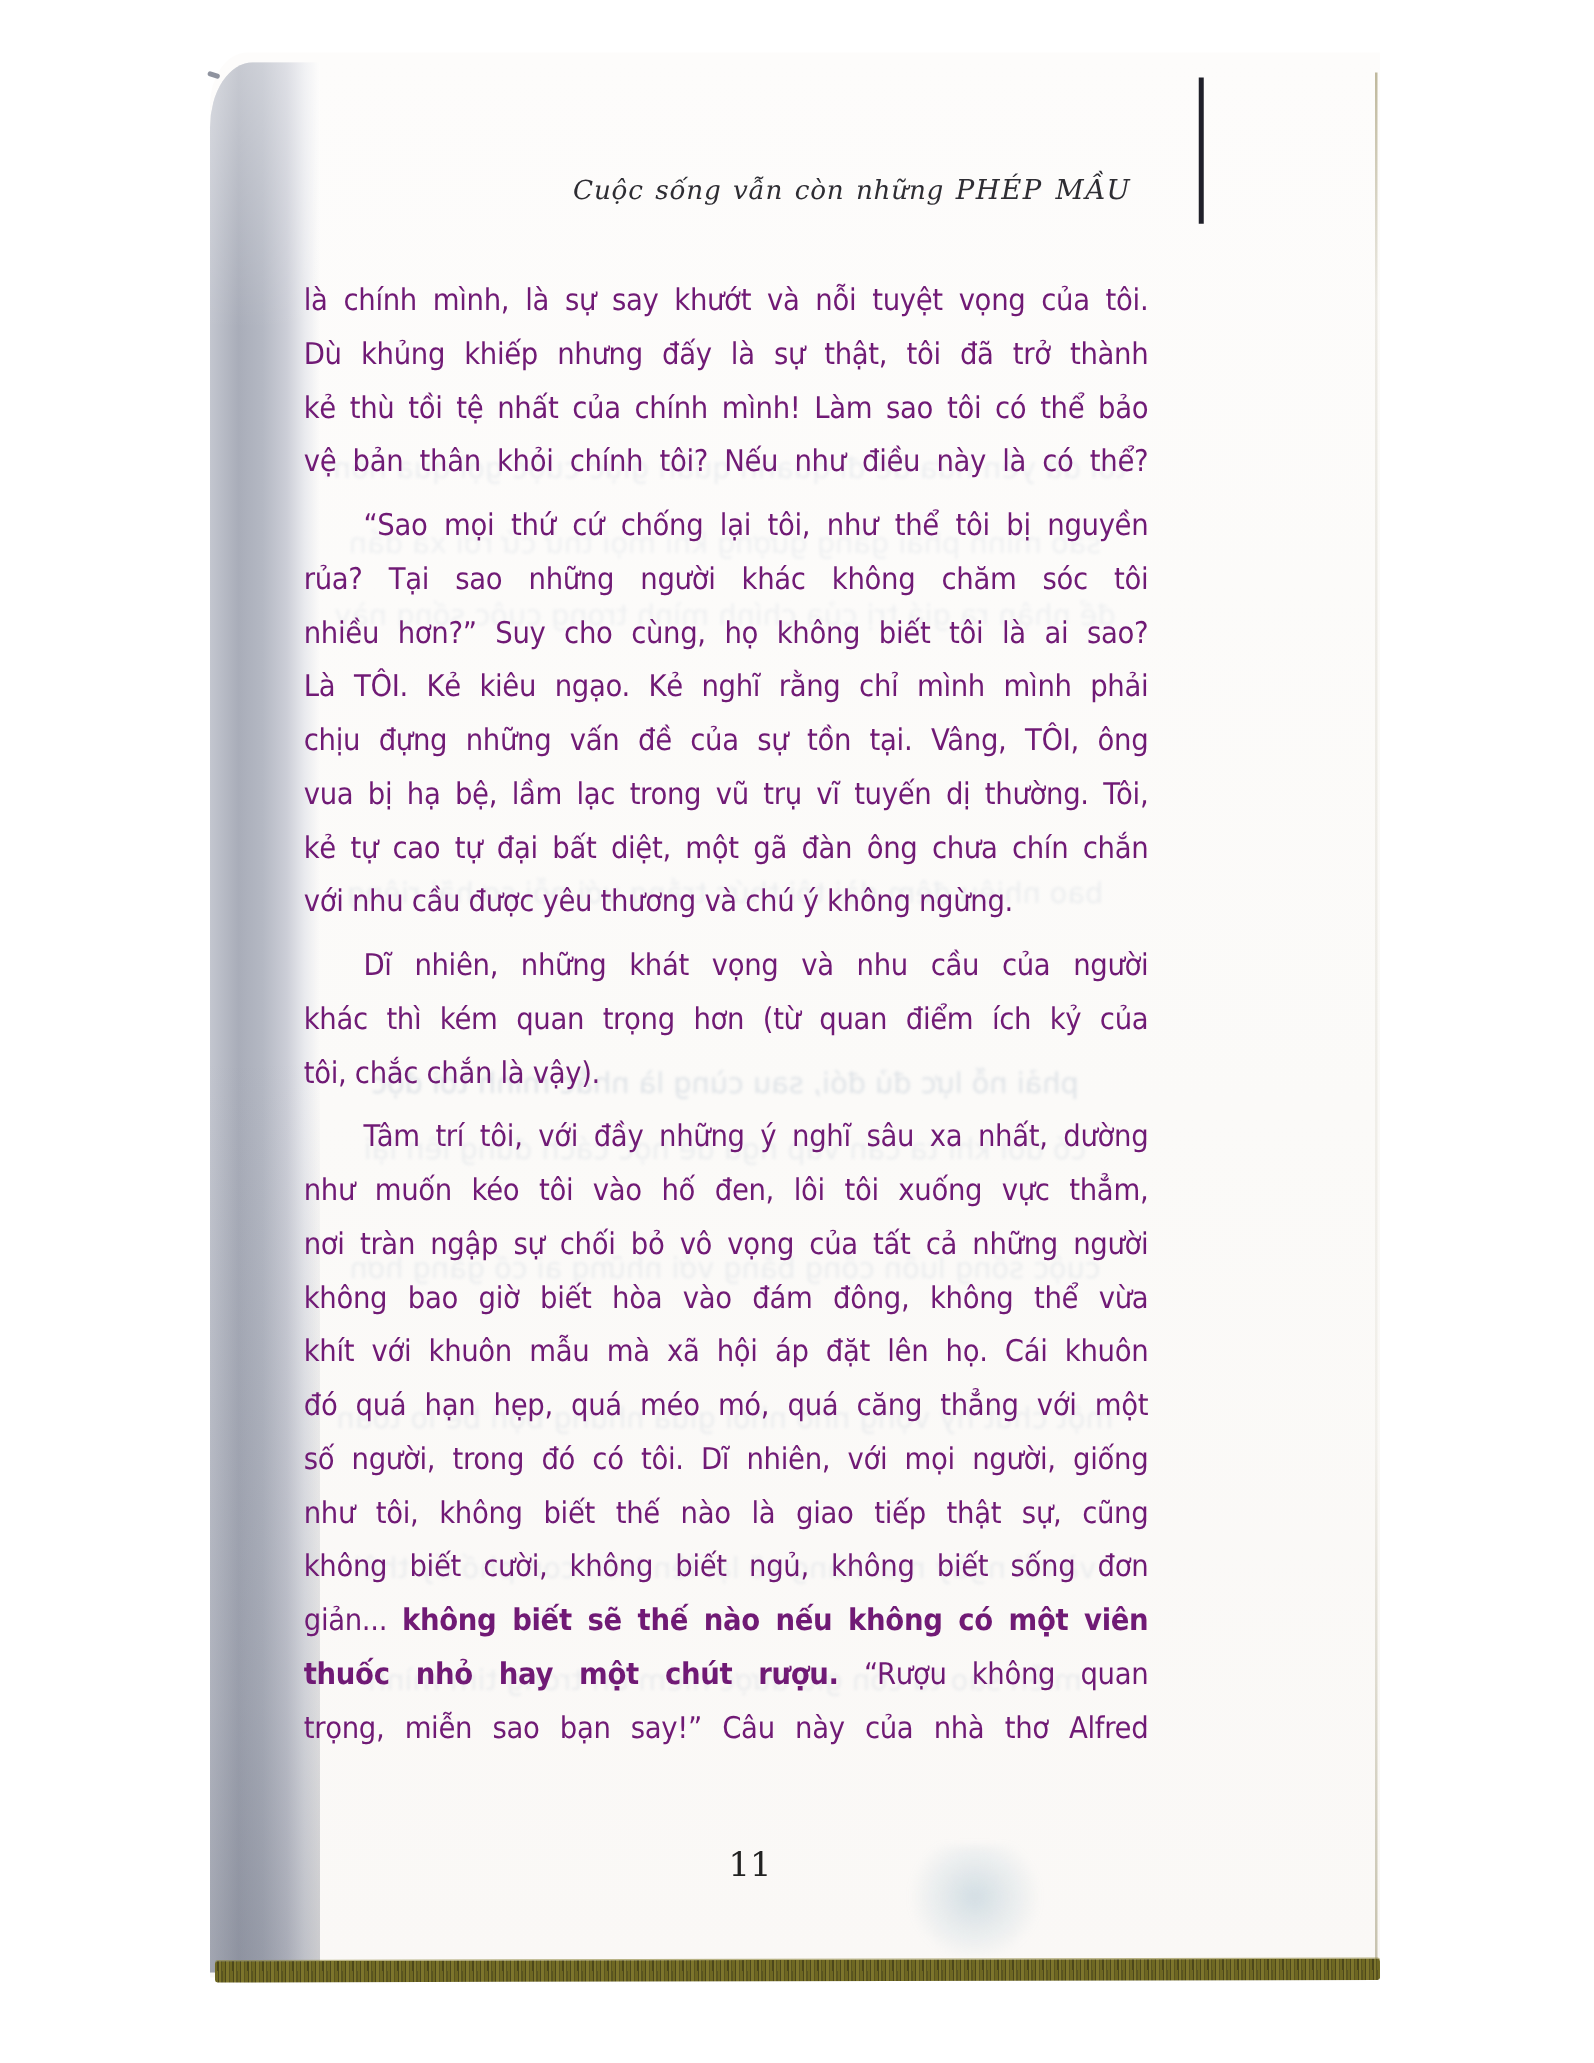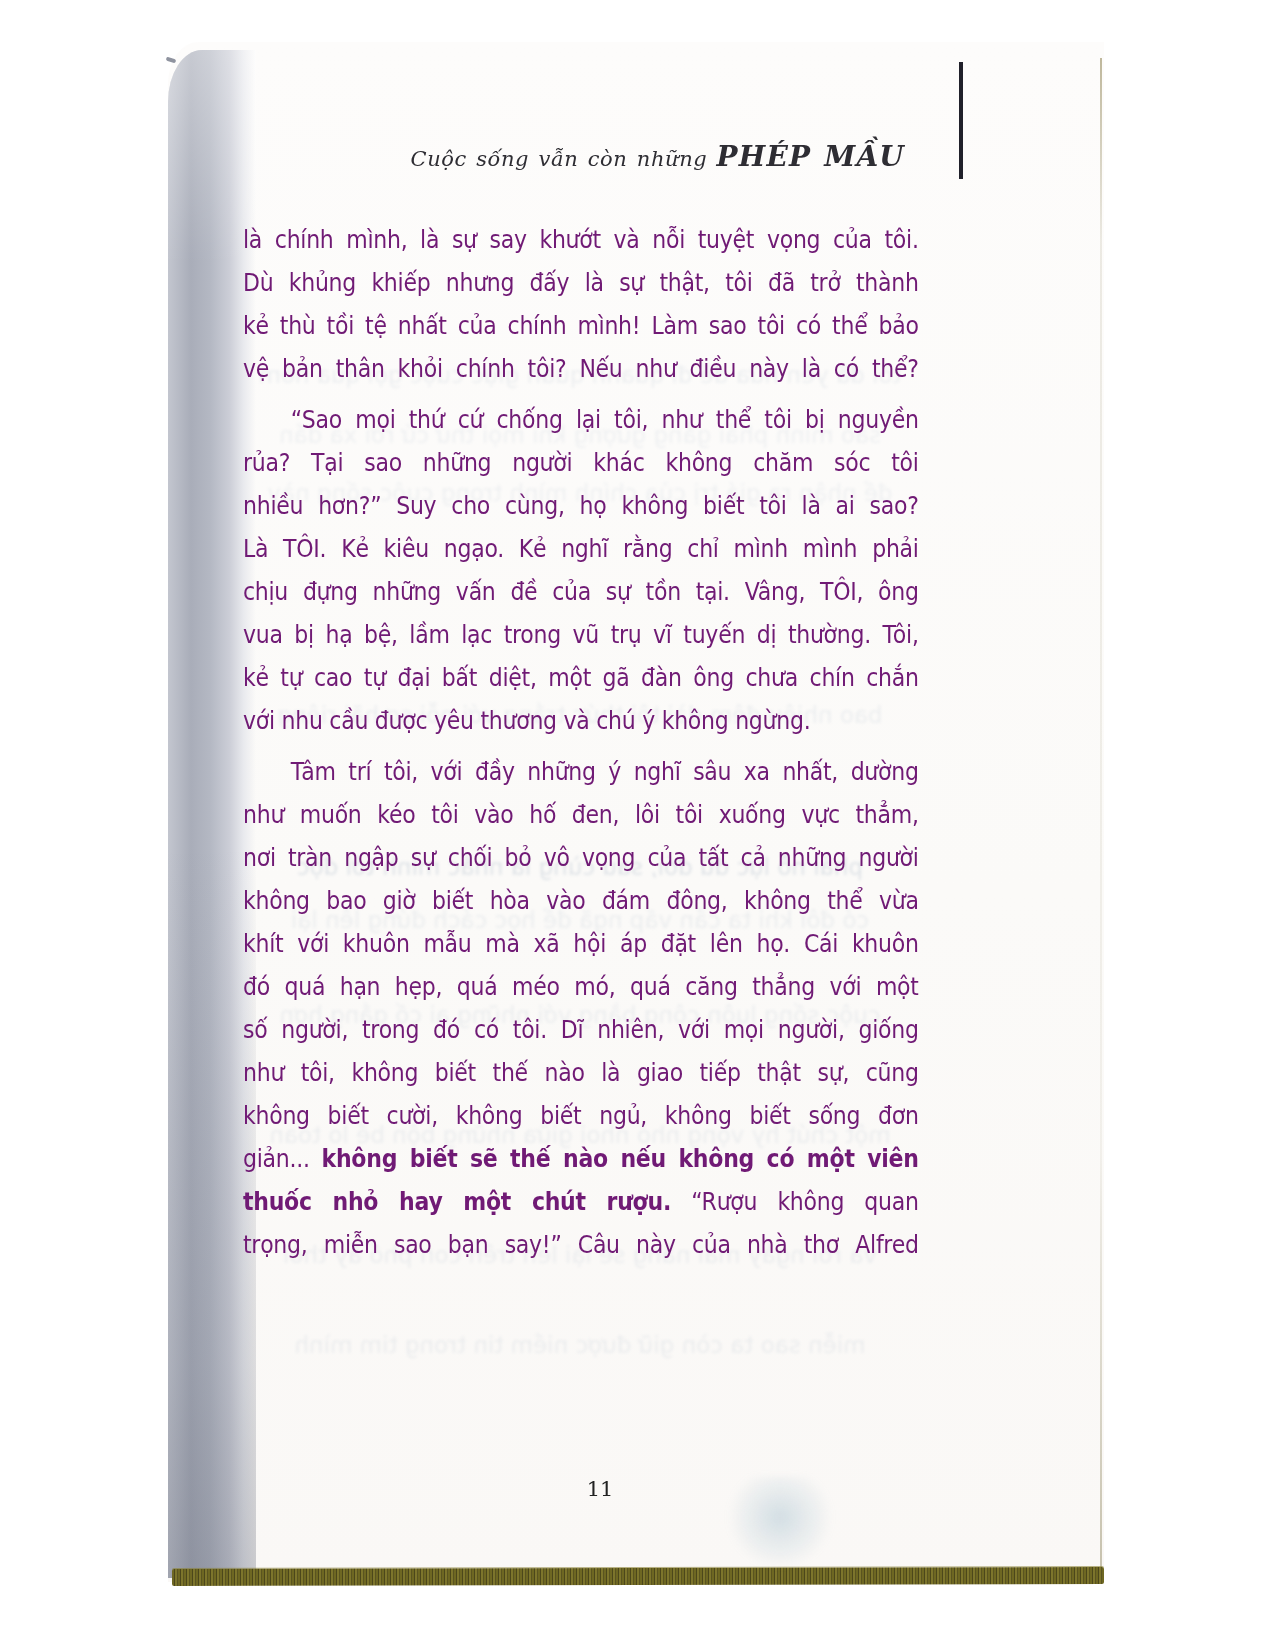--- a/index.html
+++ b/index.html
@@ -46,21 +46,21 @@
     transform:rotate(-.12deg);
     box-shadow:0 -1px 0 rgba(138,130,54,.6);
   }
   
   .header{
     position:absolute;left:400px;top:140px;width:505px;
     text-align:right;white-space:nowrap;
     font-family:"DejaVu Serif",serif;font-style:italic;
     font-size:21px;color:#2e2d33;letter-spacing:.6px;word-spacing:2px;
   }
-  .header b{font-size:28px;font-weight:700;letter-spacing:1.2px;margin-top:22px;}
+  .header b{font-size:22px;font-weight:400;letter-spacing:1.2px;margin-top:22px;}
   .hbar{
     position:absolute;left:959px;top:62px;width:4px;height:117px;
     background:#20202a;
   }
   
   .copy{
     position:absolute;left:243px;top:219px;width:676px;
     color:#701a75;
   }
   .para{margin:0;}
@@ -82,21 +82,21 @@
     position:absolute;left:246px;width:668px;
     transform:scaleX(-1);
     filter:blur(1.4px);
     font-size:23px;line-height:30px;color:#7e94ad;
     white-space:nowrap;overflow:hidden;text-align:center;
   }
   
   .folio{
     position:absolute;left:540px;top:1477px;width:120px;
     text-align:center;font-family:"DejaVu Serif",serif;
-    font-size:21px;color:#222;
+    font-size:27px;color:#222;
   }
   
   .smudge{
     position:absolute;left:728px;top:1476px;width:104px;height:92px;
     background:radial-gradient(ellipse at 50% 45%,rgba(148,180,198,.38) 0%,rgba(148,180,198,.14) 45%,rgba(148,180,198,0) 72%);
     filter:blur(3px);
   }
   
   .nick{
     position:absolute;left:166px;top:58px;width:10px;height:4px;
@@ -142,20 +142,25 @@
       <div class="tline indent"><span>“Sao mọi thứ cứ chống lại tôi, như thể tôi bị nguyền</span></div>
       <div class="tline"><span>rủa? Tại sao những người khác không chăm sóc tôi</span></div>
       <div class="tline"><span>nhiều hơn?” Suy cho cùng, họ không biết tôi là ai sao?</span></div>
       <div class="tline"><span>Là TÔI. Kẻ kiêu ngạo. Kẻ nghĩ rằng chỉ mình mình phải</span></div>
       <div class="tline"><span>chịu đựng những vấn đề của sự tồn tại. Vâng, TÔI, ông</span></div>
       <div class="tline"><span>vua bị hạ bệ, lầm lạc trong vũ trụ vĩ tuyến dị thường. Tôi,</span></div>
       <div class="tline"><span>kẻ tự cao tự đại bất diệt, một gã đàn ông chưa chín chắn</span></div>
       <div class="tline last"><span>với nhu cầu được yêu thương và chú ý không ngừng.</span></div>
     </div>
     <div class="para">
+      <div class="tline indent"><span>Dĩ nhiên, những khát vọng và nhu cầu của người</span></div>
+      <div class="tline"><span>khác thì kém quan trọng hơn (từ quan điểm ích kỷ của</span></div>
+      <div class="tline last"><span>tôi, chắc chắn là vậy).</span></div>
+    </div>
+    <div class="para">
       <div class="tline indent"><span>Tâm trí tôi, với đầy những ý nghĩ sâu xa nhất, dường</span></div>
       <div class="tline"><span>như muốn kéo tôi vào hố đen, lôi tôi xuống vực thẳm,</span></div>
       <div class="tline"><span>nơi tràn ngập sự chối bỏ vô vọng của tất cả những người</span></div>
       <div class="tline"><span>không bao giờ biết hòa vào đám đông, không thể vừa</span></div>
       <div class="tline"><span>khít với khuôn mẫu mà xã hội áp đặt lên họ. Cái khuôn</span></div>
       <div class="tline"><span>đó quá hạn hẹp, quá méo mó, quá căng thẳng với một</span></div>
       <div class="tline"><span>số người, trong đó có tôi. Dĩ nhiên, với mọi người, giống</span></div>
       <div class="tline"><span>như tôi, không biết thế nào là giao tiếp thật sự, cũng</span></div>
       <div class="tline"><span>không biết cười, không biết ngủ, không biết sống đơn</span></div>
       <div class="tline"><span>giản... </span><b>không biết sẽ thế nào nếu không có một viên</b></div>

